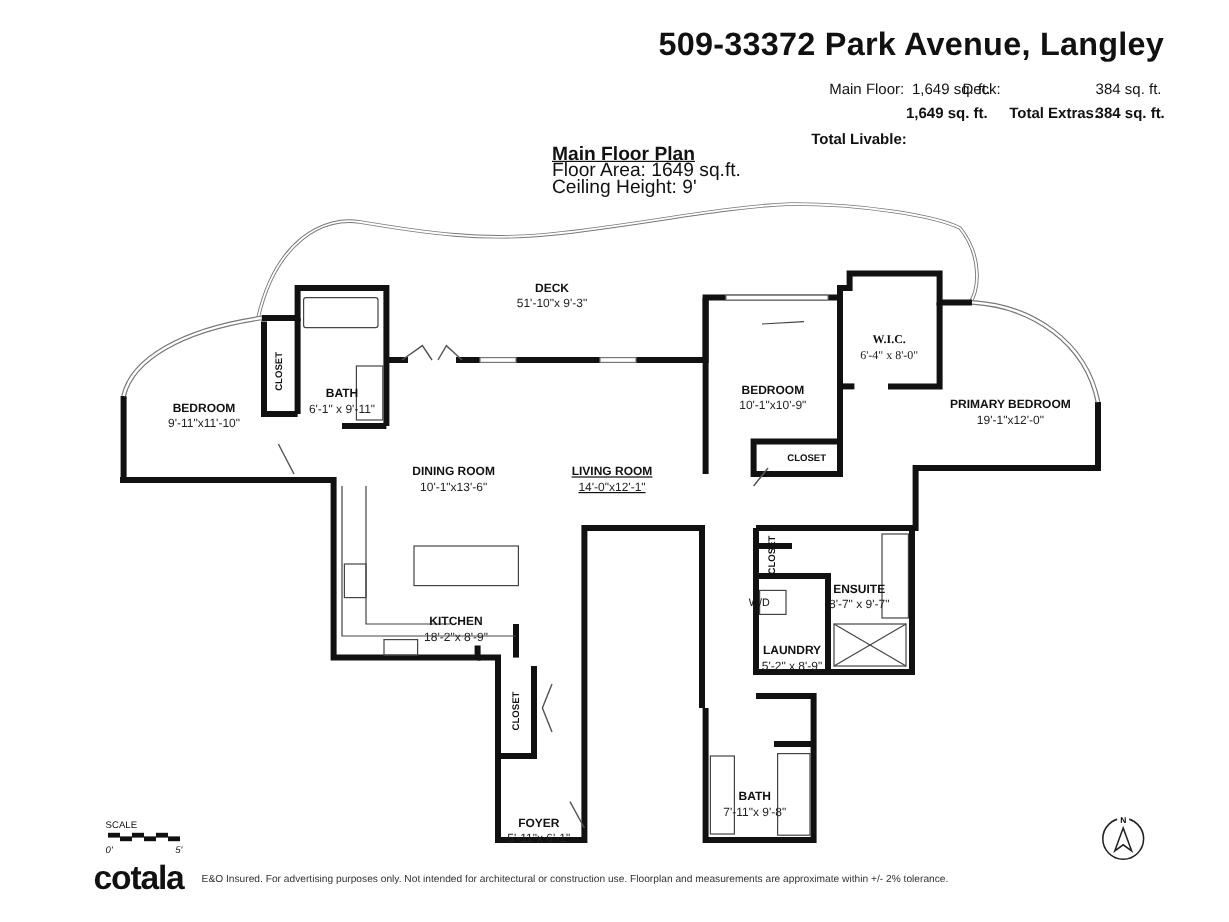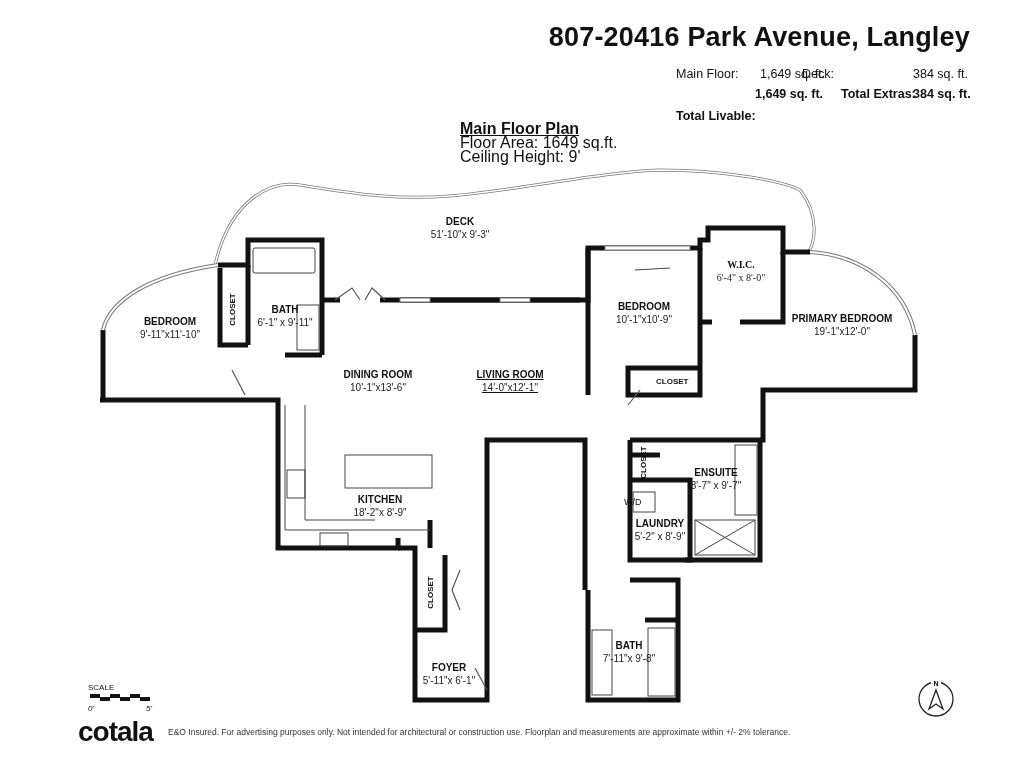--- a/index.html
+++ b/index.html
@@ -5,33 +5,33 @@
   html,body{margin:0;padding:0;background:#fff;}
   body{width:1024px;height:768px;position:relative;overflow:hidden;font-family:"Liberation Sans",sans-serif;color:#111;}
   .abs{position:absolute;}
   #title{right:54px;top:22px;font-size:27px;font-weight:bold;letter-spacing:0.2px;white-space:nowrap;}
   .stat{font-size:12.5px;white-space:nowrap;}
   .stat.b{font-weight:bold;}
   #plan-head{left:460px;top:122px;font-size:16px;line-height:14px;}
   #plan-head .h{font-weight:bold;text-decoration:underline;}
   svg#plan{position:absolute;left:0;top:0;}
   .lbl{position:absolute;text-align:center;font-size:10px;line-height:13px;transform:translateX(-50%);white-space:nowrap;}
-  .lbl .n{font-weight:bold;font-size:10px;}
+  .lbl .n{font-weight:bold;font-size:10px;margin-top:19px;}
   .lbl .d{font-size:10px;color:#222;}
   .vlbl{position:absolute;font-size:8px;font-weight:bold;transform:rotate(-90deg);transform-origin:center;white-space:nowrap;}
   #scale{left:88px;top:683px;font-size:8px;}
   #logo{left:78px;top:716px;font-size:28px;font-weight:bold;letter-spacing:-1px;}
   #disclaimer{left:168px;top:727px;font-size:8.5px;color:#333;white-space:nowrap;}
   #compass{left:916px;top:678px;width:40px;height:40px;}
 </style>
 </head>
 <body>
 
-<div id="title" class="abs">807-20416 Park Avenue, Langley</div>
-<div class="abs stat" style="left:676px;top:67px;text-align:center;">Main Floor:</div>
+<div id="title" class="abs">509-33372 Park Avenue, Langley</div>
+<div class="abs stat" style="left:691px;top:67px;text-align:center;">Main Floor:</div>
 <div class="abs stat" style="left:760px;top:67px;">1,649 sq. ft.</div>
 <div class="abs stat" style="left:802px;top:67px;">Deck:</div>
 <div class="abs stat" style="left:913px;top:67px;">384 sq. ft.</div>
 <div class="abs stat b" style="left:676px;top:87px;margin-top:22px;">Total Livable:</div>
 <div class="abs stat b" style="left:755px;top:87px;">1,649 sq. ft.</div>
 <div class="abs stat b" style="left:841px;top:87px;">Total Extras:</div>
 <div class="abs stat b" style="left:913px;top:87px;">384 sq. ft.</div>
 
 <div id="plan-head" class="abs">
   <div class="h">Main Floor Plan</div>

